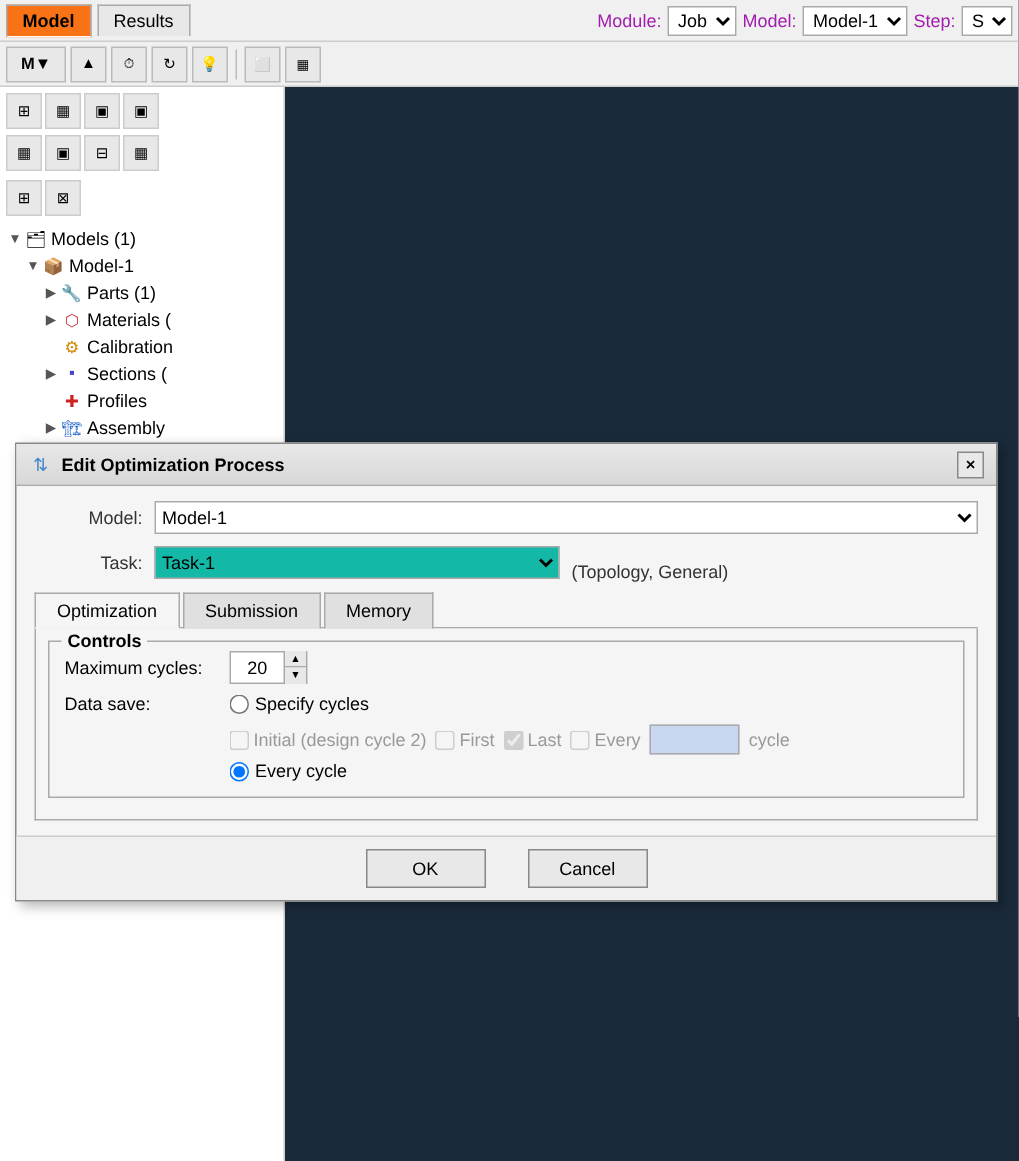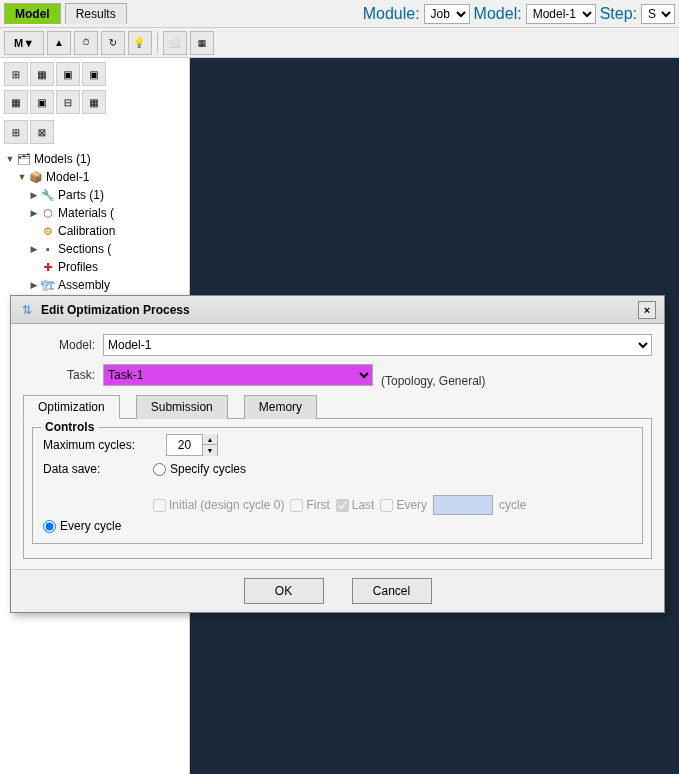--- a/index.html
+++ b/index.html
@@ -25,32 +25,32 @@
     }
     .tab-btn {
       padding: 3px 10px;
       background: #e8e8e8;
       border: 1px solid #aaa;
       border-bottom: none;
       cursor: pointer;
       font-size: 12px;
     }
     .tab-btn.active {
-      background: #84cc16;
+      background: #f97316;
       border-bottom: 1px solid #fff;
       font-weight: bold;
       text-align: right;
     }
     .top-bar-spacer { flex: 1; }
     .module-bar {
       display: flex;
       align-items: center;
       gap: 4px;
     }
-    .dropdown-label { font-size: 16px; color: #0369a1; }
+    .dropdown-label { font-size: 12px; color: #a21caf; }
     .dropdown-select {
       height: 20px;
       font-size: 12px;
       border: 1px solid #aaa;
       background: #fff;
       padding: 0 2px;
     }
 
     
     .toolbar-row {
@@ -207,41 +207,41 @@
       height: 22px;
       border: 1px solid #aaa;
       font-size: 12px;
       background: #fff;
     }
     .task-select {
       width: 270px;
       height: 22px;
       border: 1px solid #aaa;
       font-size: 12px;
-      background: #d946ef;
+      background: #14b8a6;
     }
     .task-info {
       font-size: 12px;
       color: #333;
     }
 
     
     .tabs-container {
       display: flex;
       border-bottom: 1px solid #aaa;
       margin-top: 4px;
     }
     .tab {
       padding: 4px 14px;
       font-size: 12px;
       border: 1px solid #aaa;
       border-bottom: none;
       background: #e0e0e0;
       cursor: pointer;
-      margin-right: 16px;
+      margin-right: 2px;
       position: relative;
       bottom: -1px;
     }
     .tab.active {
       background: #f5f5f5;
       border-bottom: 1px solid #f5f5f5;
       font-weight: normal;
     }
 
     
@@ -265,21 +265,20 @@
       left: 8px;
       background: #f5f5f5;
       padding: 0 4px;
       font-size: 12px;
       font-weight: bold;
     }
     .control-row {
       display: flex;
       align-items: center;
       margin-bottom: 6px;
-      gap: 13px;
     }
     .control-label {
       width: 110px;
       font-size: 12px;
     }
     .spinbox {
       display: flex;
       align-items: center;
       border: 1px solid #aaa;
       background: #fff;
@@ -306,21 +305,21 @@
       font-size: 7px;
       background: #e8e8e8;
       border: none;
     }
     .spinbox-up { border-bottom: 1px solid #aaa; }
 
     
     .data-save-row {
       display: flex;
       align-items: flex-end;
-      margin-bottom: 19px;
+      margin-bottom: 7px;
     }
     .radio-label {
       width: 110px;
       font-size: 12px;
     }
     .radio-option {
       display: flex;
       align-items: center;
       gap: 4px;
       cursor: pointer;
@@ -351,20 +350,21 @@
       padding: 0 4px;
     }
     .cycle-text {
       font-size: 12px;
       color: #999;
     }
 
     .every-cycle-row {
       display: flex;
       align-items: center;
+      margin-left: 110px;
       gap: 4px;
     }
     .every-cycle-radio {
       display: flex;
       align-items: center;
       gap: 4px;
       font-size: 12px;
     }
 
     
@@ -551,21 +551,21 @@
           <span class="radio-label">Data save:</span>
           <label class="radio-option">
             <input type="radio" name="datasave" class="radio-input" style="">
             <span>Specify cycles</span>
           </label>
         </div>
 
         <div class="sub-options-row">
           <label class="checkbox-label">
             <input type="checkbox" disabled="" style="">
-            <span>Initial (design cycle 0)</span>
+            <span>Initial (design cycle 2)</span>
           </label>
           <label class="checkbox-label">
             <input type="checkbox" disabled="" style="">
             <span>First</span>
           </label>
           <label class="checkbox-label">
             <input type="checkbox" disabled="" checked="" style="">
             <span>Last</span>
           </label>
           <label class="checkbox-label">

